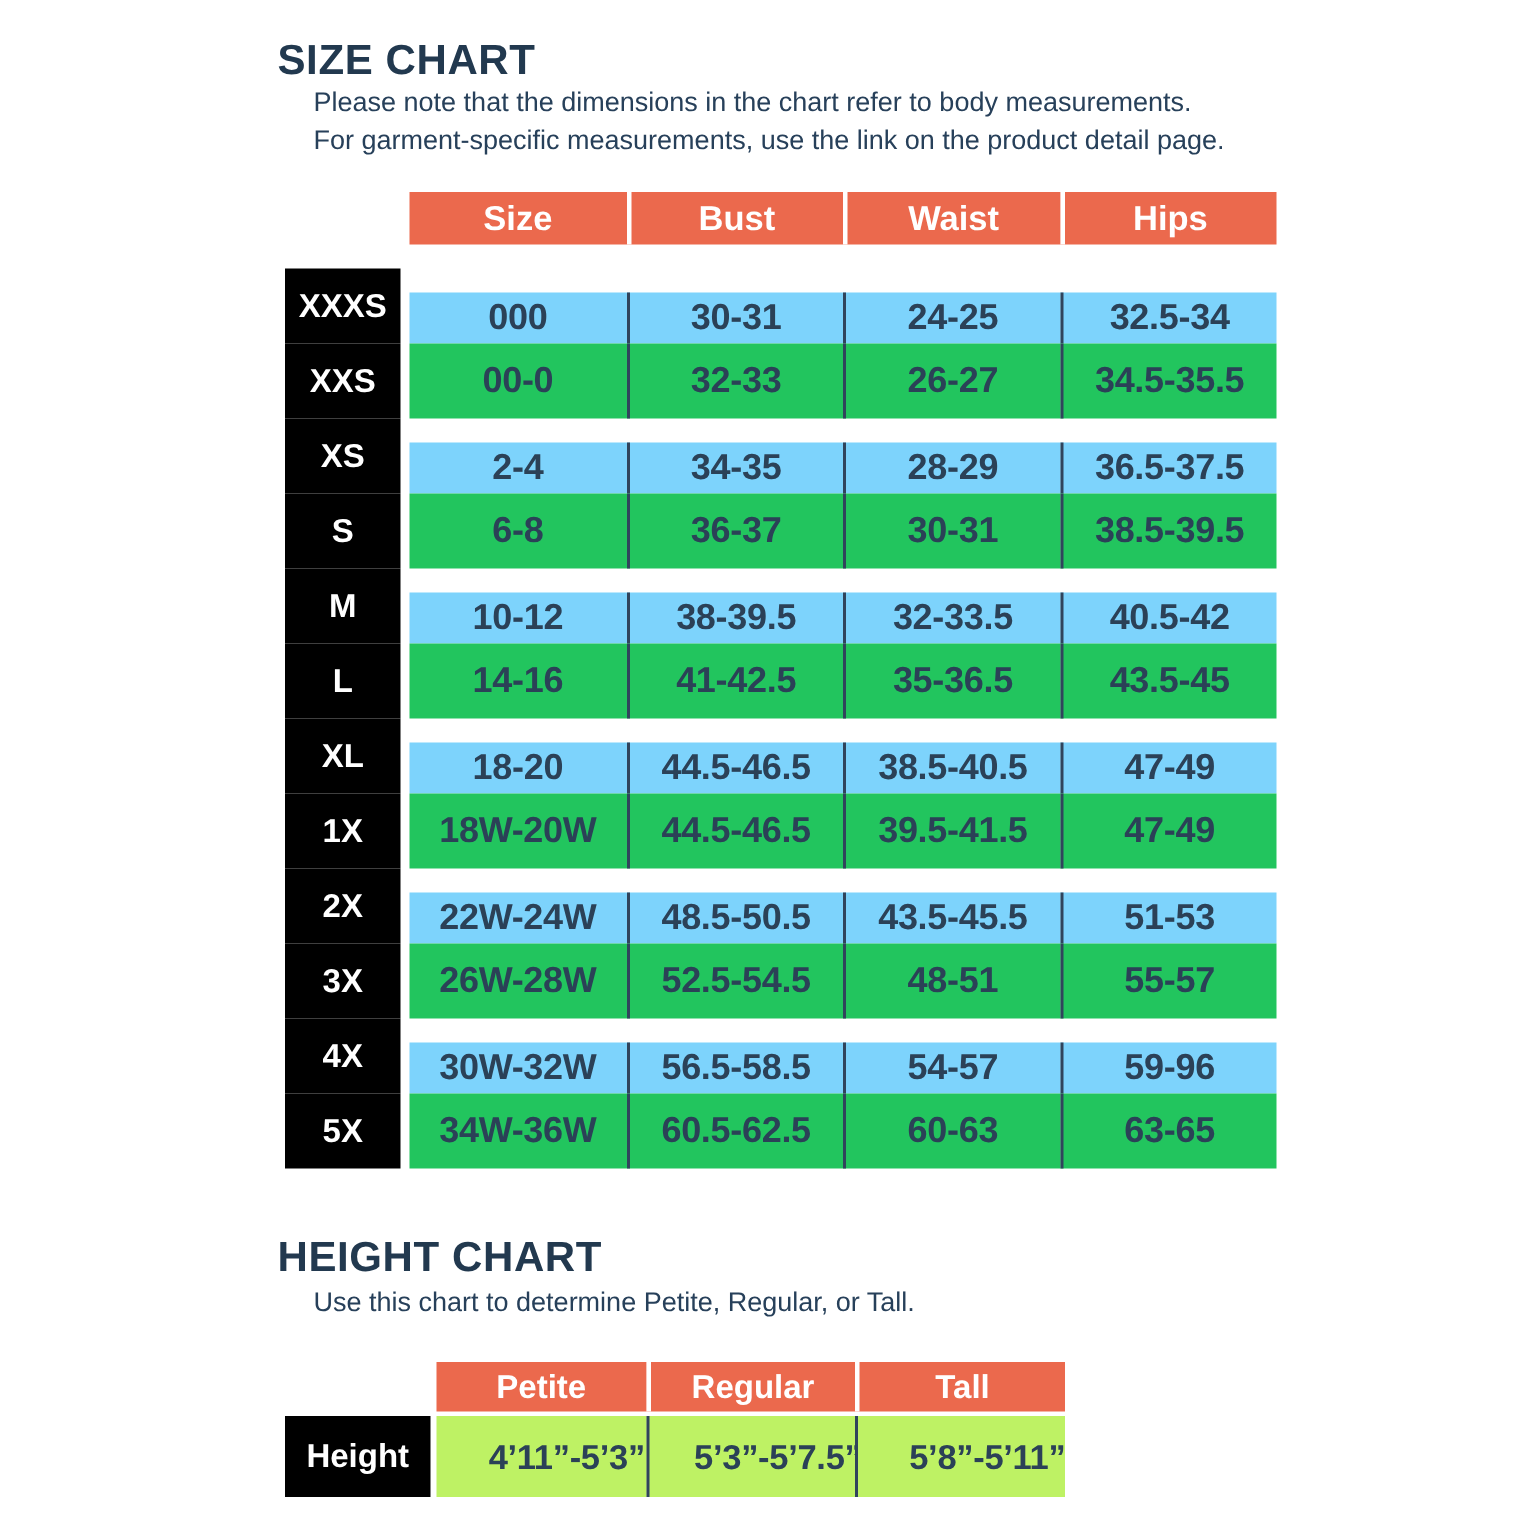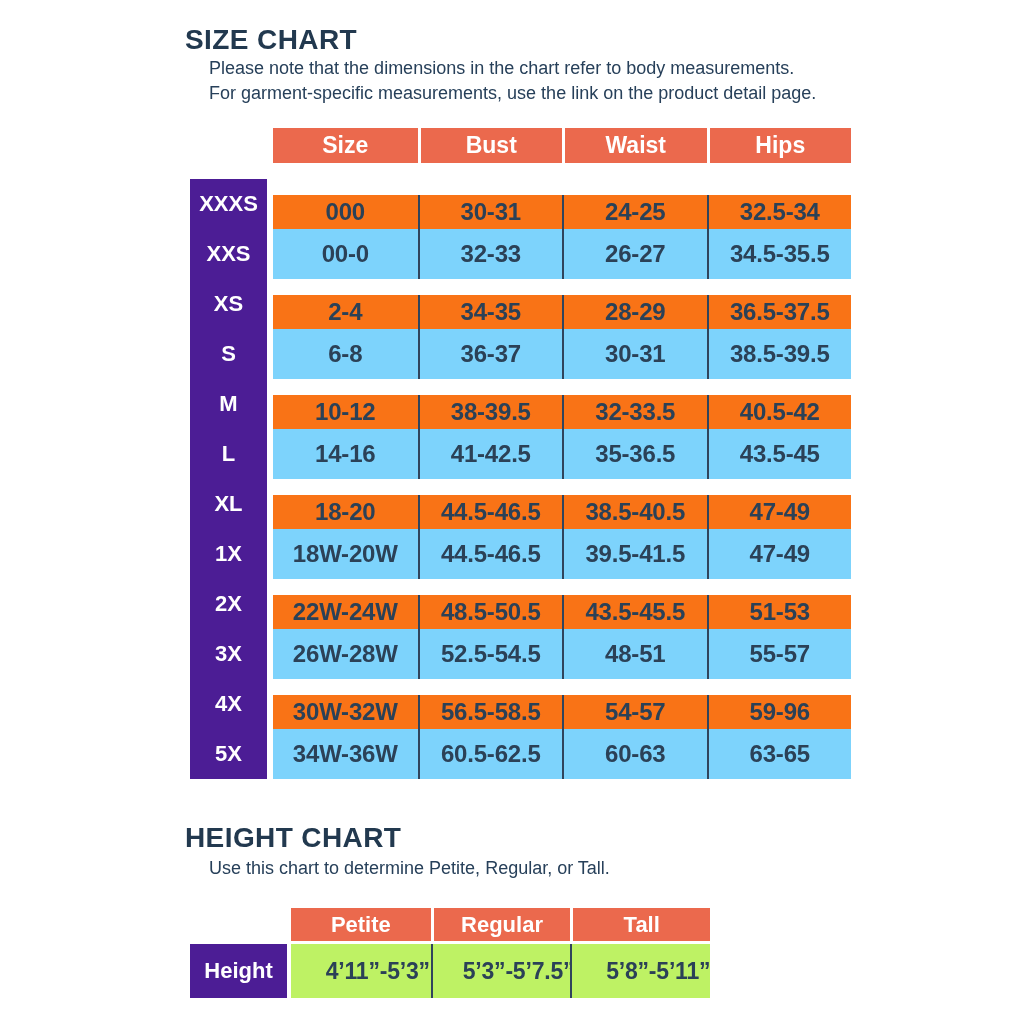--- a/index.html
+++ b/index.html
@@ -26,32 +26,32 @@
   .h{
     background:#EB694D;color:#ffffff;font-weight:bold;font-size:23px;
     display:flex;align-items:center;justify-content:center;box-sizing:border-box;
   }
   .ws{border-left:3px solid #ffffff;}
   .trow{
     display:grid;grid-template-columns:77px 6px 144.5px 144.5px 144.5px 144.5px;
     height:50px;
   }
   .rl{
-    background:#4c1d95;color:#ffffff;font-weight:bold;font-size:22px;
+    background:#000000;color:#ffffff;font-weight:bold;font-size:22px;
     display:flex;align-items:center;justify-content:center;
   }
   .gap{background:transparent;}
   .c{
     display:flex;align-items:center;justify-content:center;
     font-size:24px;font-weight:bold;color:#2b4157;box-sizing:border-box;
     letter-spacing:-0.2px;
   }
   .vs{border-left:2px solid #30445c;}
-  .trow.pink .c{background:#f97316;margin-top:16px;}
-  .trow.white .c{background:#7dd3fc;}
+  .trow.pink .c{background:#7dd3fc;margin-top:16px;}
+  .trow.white .c{background:#22c55e;}
   
   .height-table{position:absolute;left:190px;top:908px;width:520px;text-align:center;}
   .hhead{
     display:grid;grid-template-columns:97px 4px 139.7px 139.7px 139.7px;
     height:33px;margin-bottom:3px;
   }
   .hhead .h{font-size:22px;}
   .hrow{
     display:grid;grid-template-columns:97px 4px 139.7px 139.7px 139.7px;
     height:54px;

